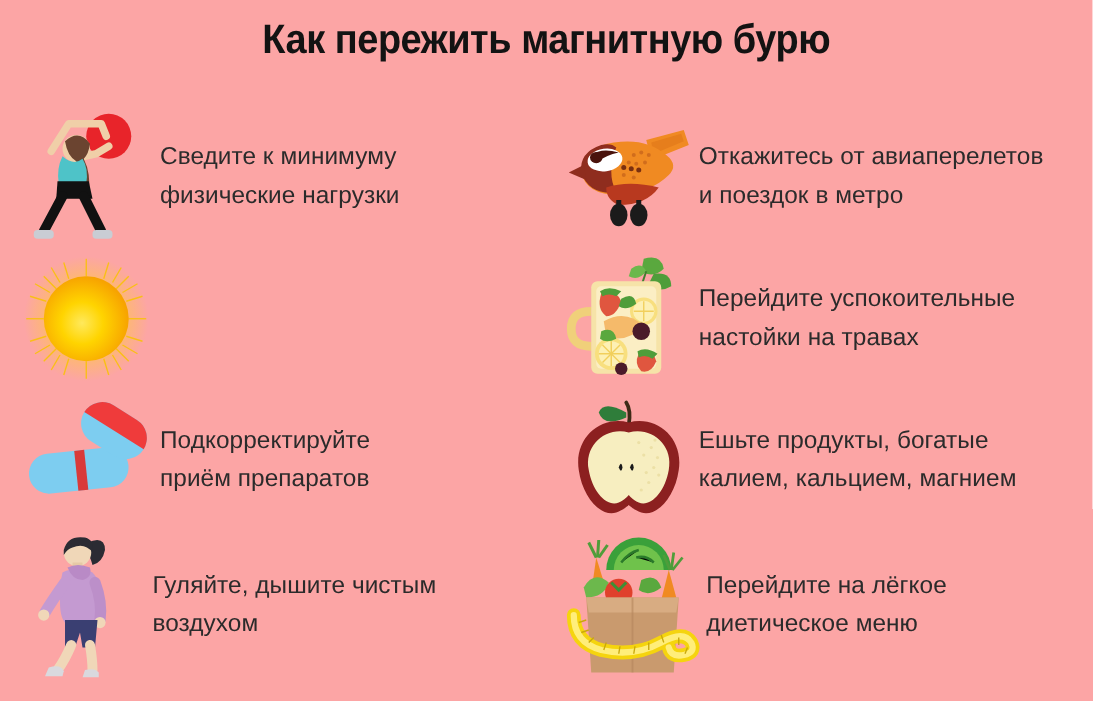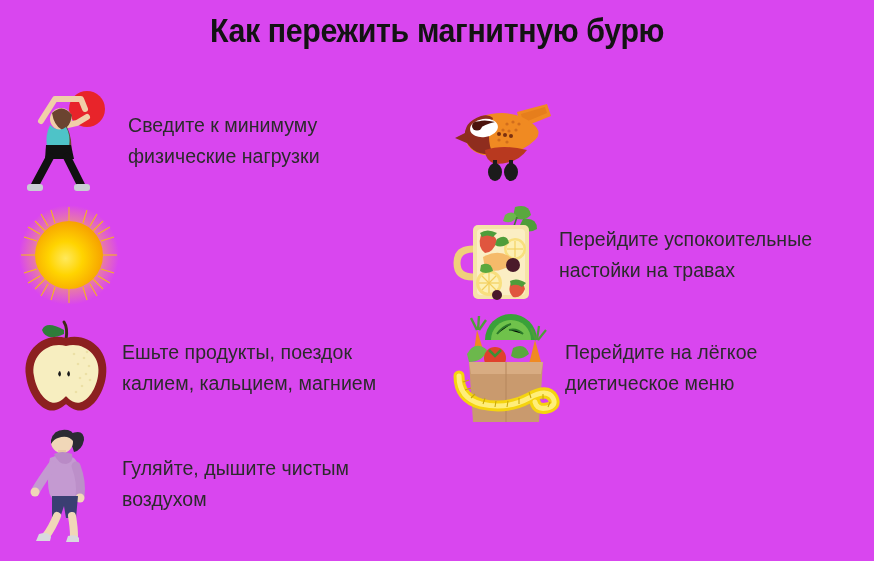--- a/index.html
+++ b/index.html
@@ -12,21 +12,21 @@
     height: 561px;
     overflow: hidden;
     font-family: "Liberation Sans", "DejaVu Sans", sans-serif;
     color: #2b2b2b;
     position: relative;
   }
   .page {
     width: 874px;
     height: 561px;
     position: relative;
-    background: #d946ef;
+    background: #fca5a5;
   }
 
   
   .title {
     position: absolute;
     left: 0;
     top: 12px;
     width: 874px;
     text-align: center;
     font-family: "Liberation Sans Narrow", "Liberation Sans", "DejaVu Sans", sans-serif;
@@ -148,20 +148,22 @@
           <path d="M34 52 Q52 46 76 52 Q66 66 44 66 Q34 62 34 52 Z" fill="#b8391f"></path>
 
           <path d="M4 40 L16 34 L18 46 Z" fill="#8f2d1e"></path>
 
           <ellipse cx="44" cy="74" rx="7" ry="9" fill="#1b1b1b"></ellipse>
           <ellipse cx="60" cy="74" rx="7" ry="9" fill="#1b1b1b"></ellipse>
           <rect x="42" y="62" width="4" height="8" fill="#1b1b1b"></rect>
           <rect x="58" y="62" width="4" height="8" fill="#1b1b1b"></rect>
         </svg>
       </div>
+      <div class="tip-text">Откажитесь от авиаперелетов
+и поездок в метро</div>
     </div>
 
     <div class="tip col-left">
       <div class="tip-icon">
         <svg width="104" height="104" viewBox="0 0 104 104">
           <defs>
             <radialGradient id="sunGrad" cx="45%" cy="55%" r="55%">
               <stop offset="0%" stop-color="#ffe95c"></stop>
               <stop offset="45%" stop-color="#ffd400"></stop>
               <stop offset="100%" stop-color="#f7a300"></stop>
@@ -243,20 +245,38 @@
           <circle cx="44" cy="92" r="5" fill="#4a1a2a"></circle>
 
           <path d="M44 36 Q54 30 56 40 Q48 46 42 42 Z" fill="#4f9d3a"></path>
           <path d="M28 62 Q38 58 40 68 Q32 72 27 68 Z" fill="#5aa83e"></path>
         </svg>
       </div>
       <div class="tip-text">Перейдите успокоительные
 настойки на травах</div>
     </div>
 
+    <div class="tip col-left">
+      <div class="tip-icon">
+        <svg width="104" height="96" viewBox="0 0 104 96">
+
+          <g transform="rotate(-6 50 56)">
+            <rect x="6" y="40" width="80" height="32" rx="16" fill="#7dcdf0"></rect>
+            <path d="M44 40 h8 v32 h-8 z" fill="#d93a3a"></path>
+          </g>
+
+          <g transform="rotate(32 62 44)">
+            <rect x="34" y="4" width="56" height="34" rx="17" fill="#7dcdf0"></rect>
+            <path d="M34 21 a17 17 0 0 1 17 -17 h22 a17 17 0 0 1 17 17 z" fill="#ef3b3b"></path>
+          </g>
+        </svg>
+      </div>
+      <div class="tip-text">Подкорректируйте
+приём препаратов</div>
+    </div>
 
     <div class="tip col-right">
       <div class="tip-icon">
         <svg width="96" height="100" viewBox="0 0 96 100">
 
           <path d="M48 22 Q50 10 46 4" fill="none" stroke="#3e2a16" stroke-width="3" stroke-linecap="round"></path>
 
           <path d="M46 12 Q28 2 24 12 Q28 24 46 16 Z" fill="#2f7d3a"></path>
 
           <path d="M48 20 C70 14 92 32 88 58 C85 80 70 96 58 92 C52 90 48 86 48 86 C48 86 44 90 38 92 C26 96 11 80 8 58 C4 32 26 14 48 20 Z" fill="#8c2020"></path>
@@ -273,22 +293,57 @@
             <circle cx="62" cy="60" r="1.3"></circle>
               <circle cx="58" cy="74" r="1.3"></circle>
             <circle cx="69" cy="34" r="1.3"></circle>
               <circle cx="56" cy="36" r="1.3"></circle>
           </g>
 
           <path d="M40 56 q2 -6 3 0 q-1 5 -3 0 Z" fill="#1a1a1a"></path>
           <path d="M49 56 q2 -6 3 0 q-1 5 -3 0 Z" fill="#1a1a1a"></path>
         </svg>
       </div>
-      <div class="tip-text">Ешьте продукты, поездок
+      <div class="tip-text">Ешьте продукты, богатые
 калием, кальцием, магнием</div>
+    </div>
+
+    <div class="tip col-right">
+      <div class="tip-icon">
+        <svg width="80" height="116" viewBox="0 0 80 116">
+
+          <path d="M44 8 Q58 2 58 14 Q56 24 48 26 Q46 18 42 14 Z" fill="#2b2b33"></path>
+
+          <circle cx="36" cy="16" r="11" fill="#f0d7b8"></circle>
+
+          <path d="M25 14 Q28 2 42 4 Q50 6 48 16 Q42 8 32 12 Q28 13 25 18 Z" fill="#2b2b33"></path>
+
+          <rect x="32" y="24" width="8" height="8" fill="#e6c9a6"></rect>
+
+          <path d="M24 32 Q36 26 48 32 Q56 40 54 60 Q52 72 46 74 L28 74 Q22 70 22 56 Q22 40 24 32 Z" fill="#c49ad1"></path>
+
+          <path d="M28 28 Q36 24 46 28 Q48 36 40 38 Q32 38 28 28 Z" fill="#b98ac6"></path>
+
+          <path d="M26 40 Q16 54 10 64" fill="none" stroke="#c49ad1" stroke-width="9" stroke-linecap="round"></path>
+          <circle cx="9" cy="66" r="4.5" fill="#f0d7b8"></circle>
+
+          <path d="M50 40 Q56 56 54 70" fill="none" stroke="#bc8fc9" stroke-width="9" stroke-linecap="round"></path>
+          <circle cx="54" cy="72" r="4.5" fill="#f0d7b8"></circle>
+
+          <path d="M26 70 L52 70 L50 92 L40 92 L38 80 L34 92 L26 92 Z" fill="#3a3f72"></path>
+
+          <path d="M31 90 Q26 102 20 110" fill="none" stroke="#f0d7b8" stroke-width="8" stroke-linecap="round"></path>
+          <path d="M46 90 Q48 102 48 110" fill="none" stroke="#f0d7b8" stroke-width="8" stroke-linecap="round"></path>
+
+          <path d="M13 108 q10 -3 12 3 l-1 4 l-14 0 z" fill="#d9d9de"></path>
+          <path d="M42 110 q8 -2 11 2 l0 4 l-13 0 z" fill="#d9d9de"></path>
+        </svg>
+      </div>
+      <div class="tip-text">Гуляйте, дышите чистым
+воздухом</div>
     </div>
 
     <div class="tip col-left">
       <div class="tip-icon">
         <svg width="110" height="112" viewBox="0 0 110 112">
 
           <path d="M34 28 A26 26 0 0 1 86 28 Z" fill="#3aa03a"></path>
           <path d="M40 28 A20 20 0 0 1 80 28 Z" fill="#6fc24b"></path>
           <g stroke="#2a7a2a" stroke-width="2">
             <path d="M46 22 q6 -8 14 -10"></path>
@@ -331,49 +386,14 @@
               <line x1="80" y1="86" x2="78" y2="80"></line>
             <line x1="92" y1="82" x2="92" y2="88"></line>
               <line x1="99" y1="90" x2="97" y2="95"></line>
           </g>
         </svg>
       </div>
       <div class="tip-text">Перейдите на лёгкое
 диетическое меню</div>
     </div>
 
-    <div class="tip col-right">
-      <div class="tip-icon">
-        <svg width="80" height="116" viewBox="0 0 80 116">
-
-          <path d="M44 8 Q58 2 58 14 Q56 24 48 26 Q46 18 42 14 Z" fill="#2b2b33"></path>
-
-          <circle cx="36" cy="16" r="11" fill="#f0d7b8"></circle>
-
-          <path d="M25 14 Q28 2 42 4 Q50 6 48 16 Q42 8 32 12 Q28 13 25 18 Z" fill="#2b2b33"></path>
-
-          <rect x="32" y="24" width="8" height="8" fill="#e6c9a6"></rect>
-
-          <path d="M24 32 Q36 26 48 32 Q56 40 54 60 Q52 72 46 74 L28 74 Q22 70 22 56 Q22 40 24 32 Z" fill="#c49ad1"></path>
-
-          <path d="M28 28 Q36 24 46 28 Q48 36 40 38 Q32 38 28 28 Z" fill="#b98ac6"></path>
-
-          <path d="M26 40 Q16 54 10 64" fill="none" stroke="#c49ad1" stroke-width="9" stroke-linecap="round"></path>
-          <circle cx="9" cy="66" r="4.5" fill="#f0d7b8"></circle>
-
-          <path d="M50 40 Q56 56 54 70" fill="none" stroke="#bc8fc9" stroke-width="9" stroke-linecap="round"></path>
-          <circle cx="54" cy="72" r="4.5" fill="#f0d7b8"></circle>
-
-          <path d="M26 70 L52 70 L50 92 L40 92 L38 80 L34 92 L26 92 Z" fill="#3a3f72"></path>
-
-          <path d="M31 90 Q26 102 20 110" fill="none" stroke="#f0d7b8" stroke-width="8" stroke-linecap="round"></path>
-          <path d="M46 90 Q48 102 48 110" fill="none" stroke="#f0d7b8" stroke-width="8" stroke-linecap="round"></path>
-
-          <path d="M13 108 q10 -3 12 3 l-1 4 l-14 0 z" fill="#d9d9de"></path>
-          <path d="M42 110 q8 -2 11 2 l0 4 l-13 0 z" fill="#d9d9de"></path>
-        </svg>
-      </div>
-      <div class="tip-text">Гуляйте, дышите чистым
-воздухом</div>
-    </div>
-
   </div>
 </div>
 
 </body></html>

